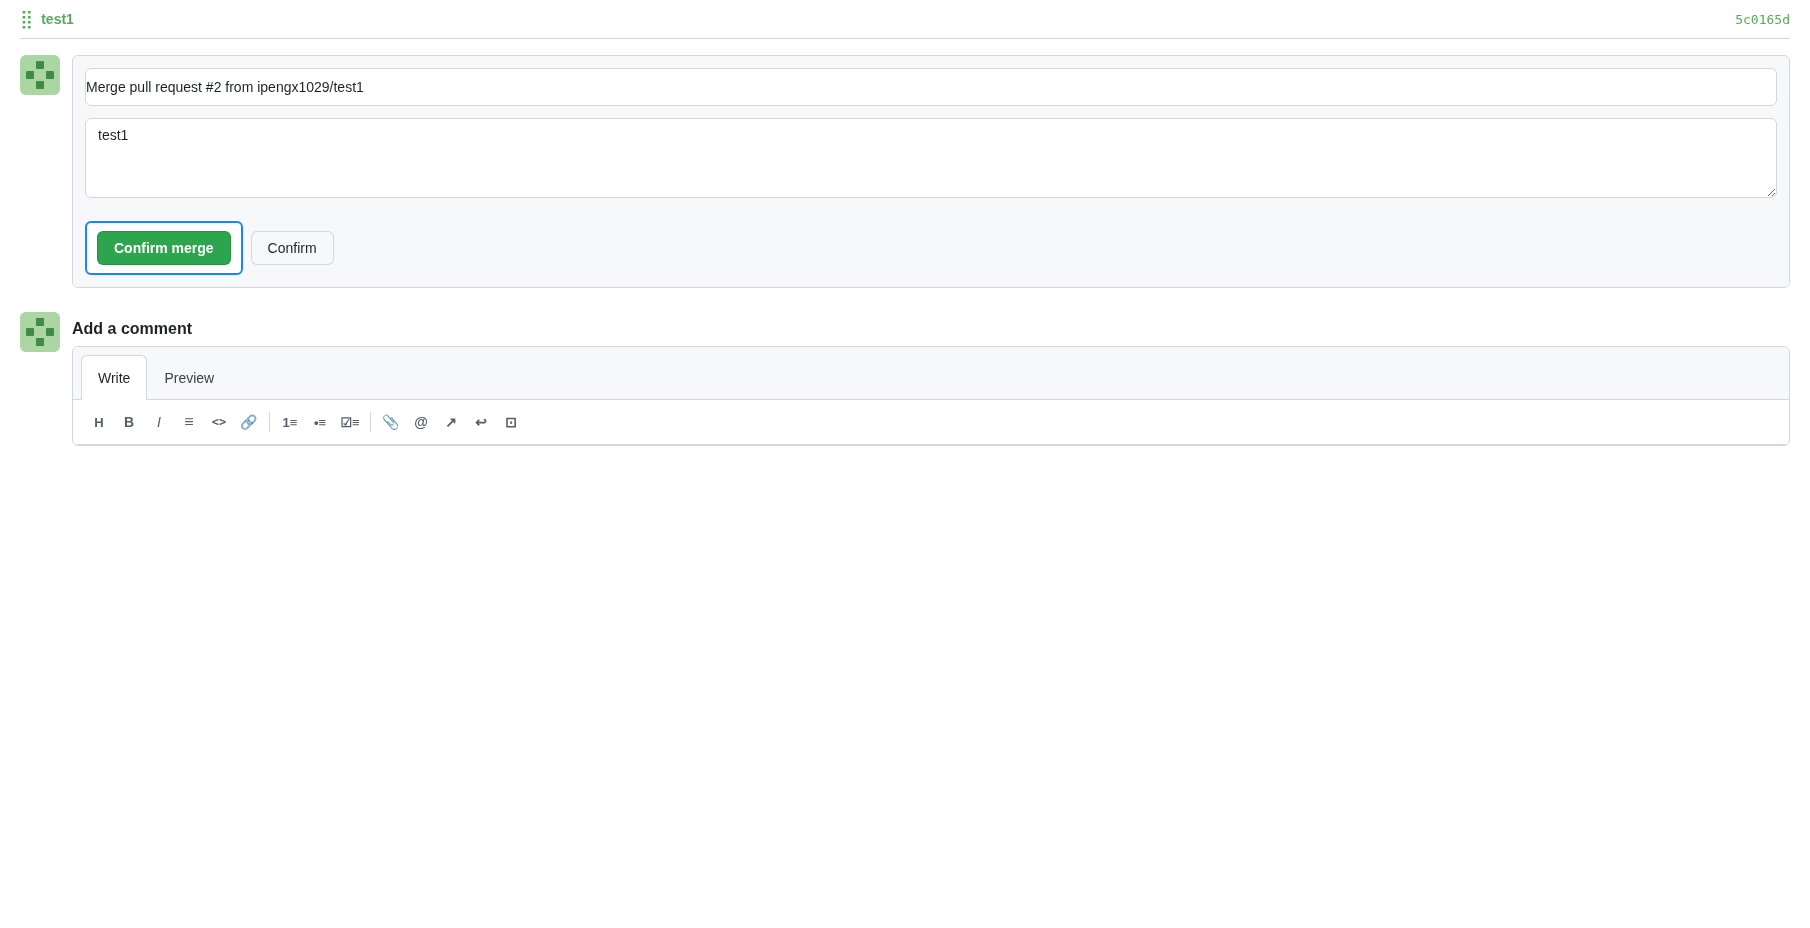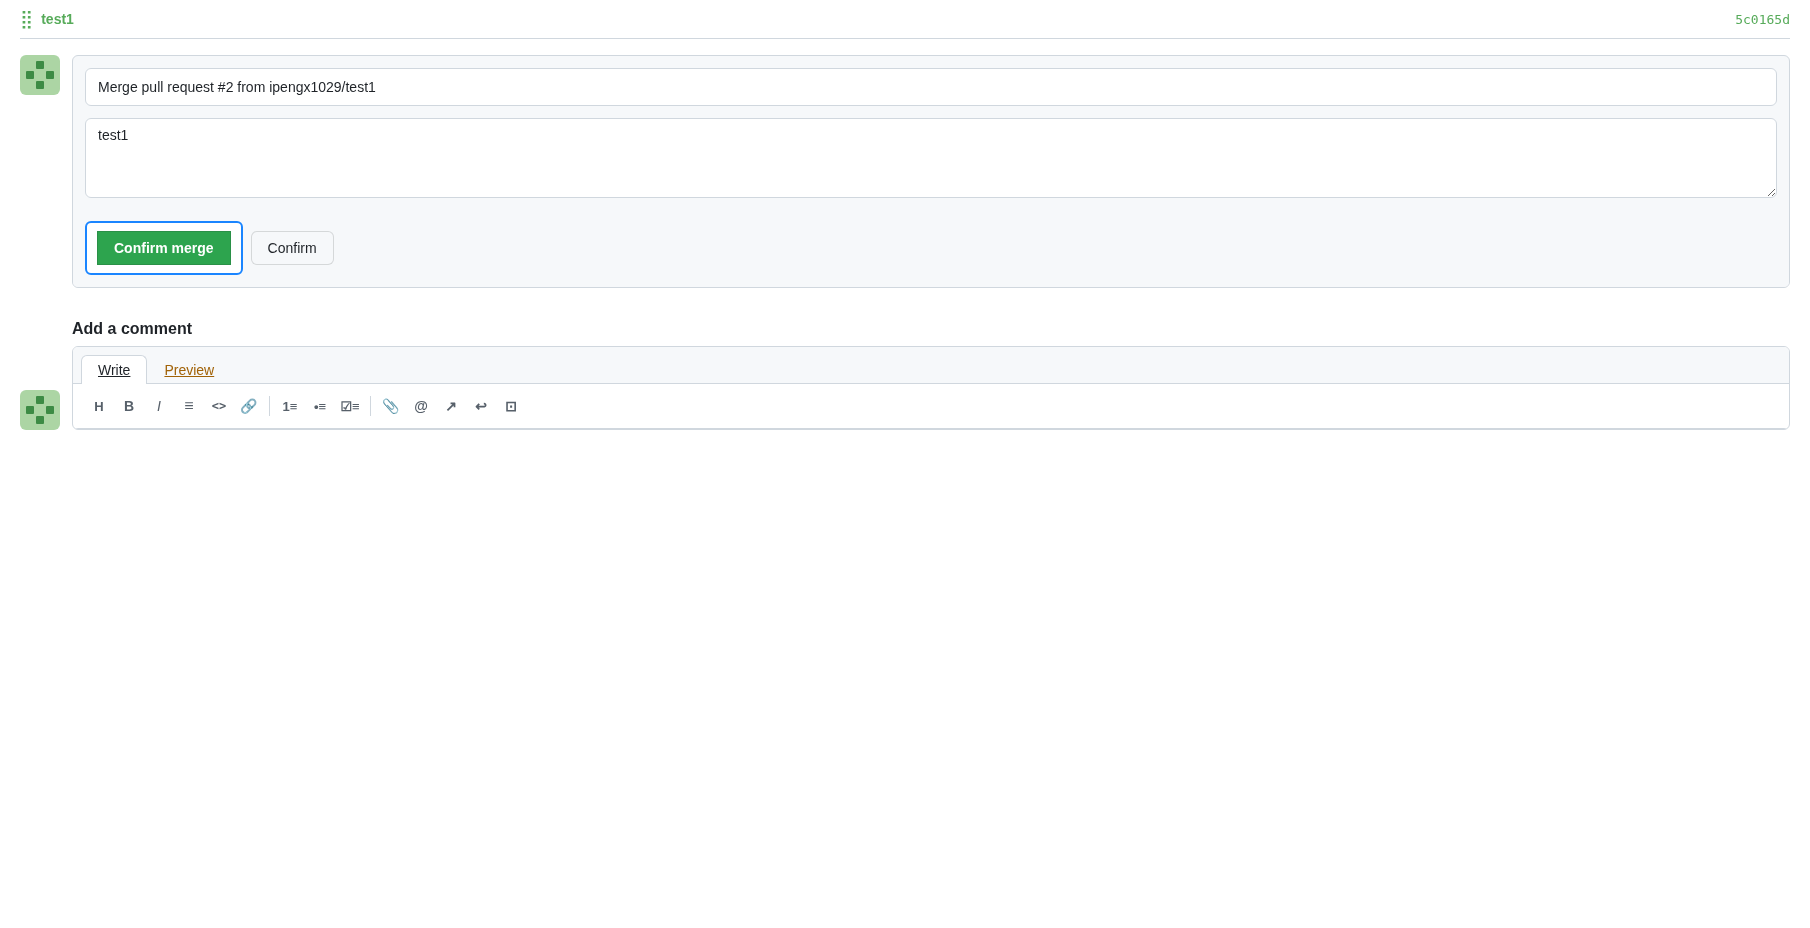--- a/index.html
+++ b/index.html
@@ -105,21 +105,21 @@
       position: absolute;
       left: -7px;
       top: 15px;
       border-top: 7px solid transparent;
       border-bottom: 7px solid transparent;
       border-right: 7px solid #f6f8fa;
     }
 
     .merge-title-input {
       width: 100%;
-      padding: 10px 12px;
+      padding: 10px 0;
       font-size: 14px;
       border: 1px solid #d0d7de;
       border-radius: 6px;
       background: #ffffff;
       color: #1f2328;
       outline: none;
       margin: 12px;
       width: calc(100% - 24px);
     }
 
@@ -143,21 +143,21 @@
       display: flex;
       align-items: center;
       gap: 8px;
       background: #f6f8fa;
     }
 
     .btn-confirm-merge {
       background: #2da44e;
       color: #ffffff;
       border: 1px solid rgba(27,31,36,0.15);
-      border-radius: 0;
+      border-radius: 6px;
       padding: 8px 16px;
       font-size: 14px;
       font-weight: 600;
       cursor: pointer;
       white-space: nowrap;
     }
 
     .btn-cancel {
       background: #f6f8fa;
       color: #1f2328;
@@ -165,21 +165,21 @@
       border-radius: 6px;
       padding: 8px 16px;
       font-size: 14px;
       font-weight: 500;
       cursor: pointer;
     }
 
     
     .comment-section {
       display: flex;
-      align-items: flex-end;
+      align-items: flex-start;
       gap: 12px;
       margin-top: 8px;
     }
 
     .comment-heading {
       font-size: 16px;
       font-weight: 600;
       color: #1f2328;
       padding: 8px 0 8px 0;
     }
@@ -194,39 +194,38 @@
 
     .comment-tabs {
       display: flex;
       border-bottom: 1px solid #d0d7de;
       background: #f6f8fa;
       padding: 8px 8px 0 8px;
       gap: 0;
     }
 
     .comment-tab {
-      padding: 6px 16px;
+      padding: 14px 16px;
       font-size: 14px;
       cursor: pointer;
       border: 1px solid transparent;
       border-bottom: none;
       border-radius: 6px 6px 0 0;
       background: transparent;
       color: #1f2328;
       margin-bottom: -1px;
-      text-decoration: underline;
     }
     .comment-tab.active {
       background: #ffffff;
       border-color: #d0d7de;
       border-bottom-color: #ffffff;
       font-weight: 500;
     }
     .comment-tab:not(.active) {
-      color: #a16207;
+      color: #404040;
     }
 
     .comment-toolbar {
       display: flex;
       align-items: center;
       gap: 2px;
       padding: 8px 12px;
       border-bottom: 1px solid #d0d7de;
       flex-wrap: wrap;
     }

